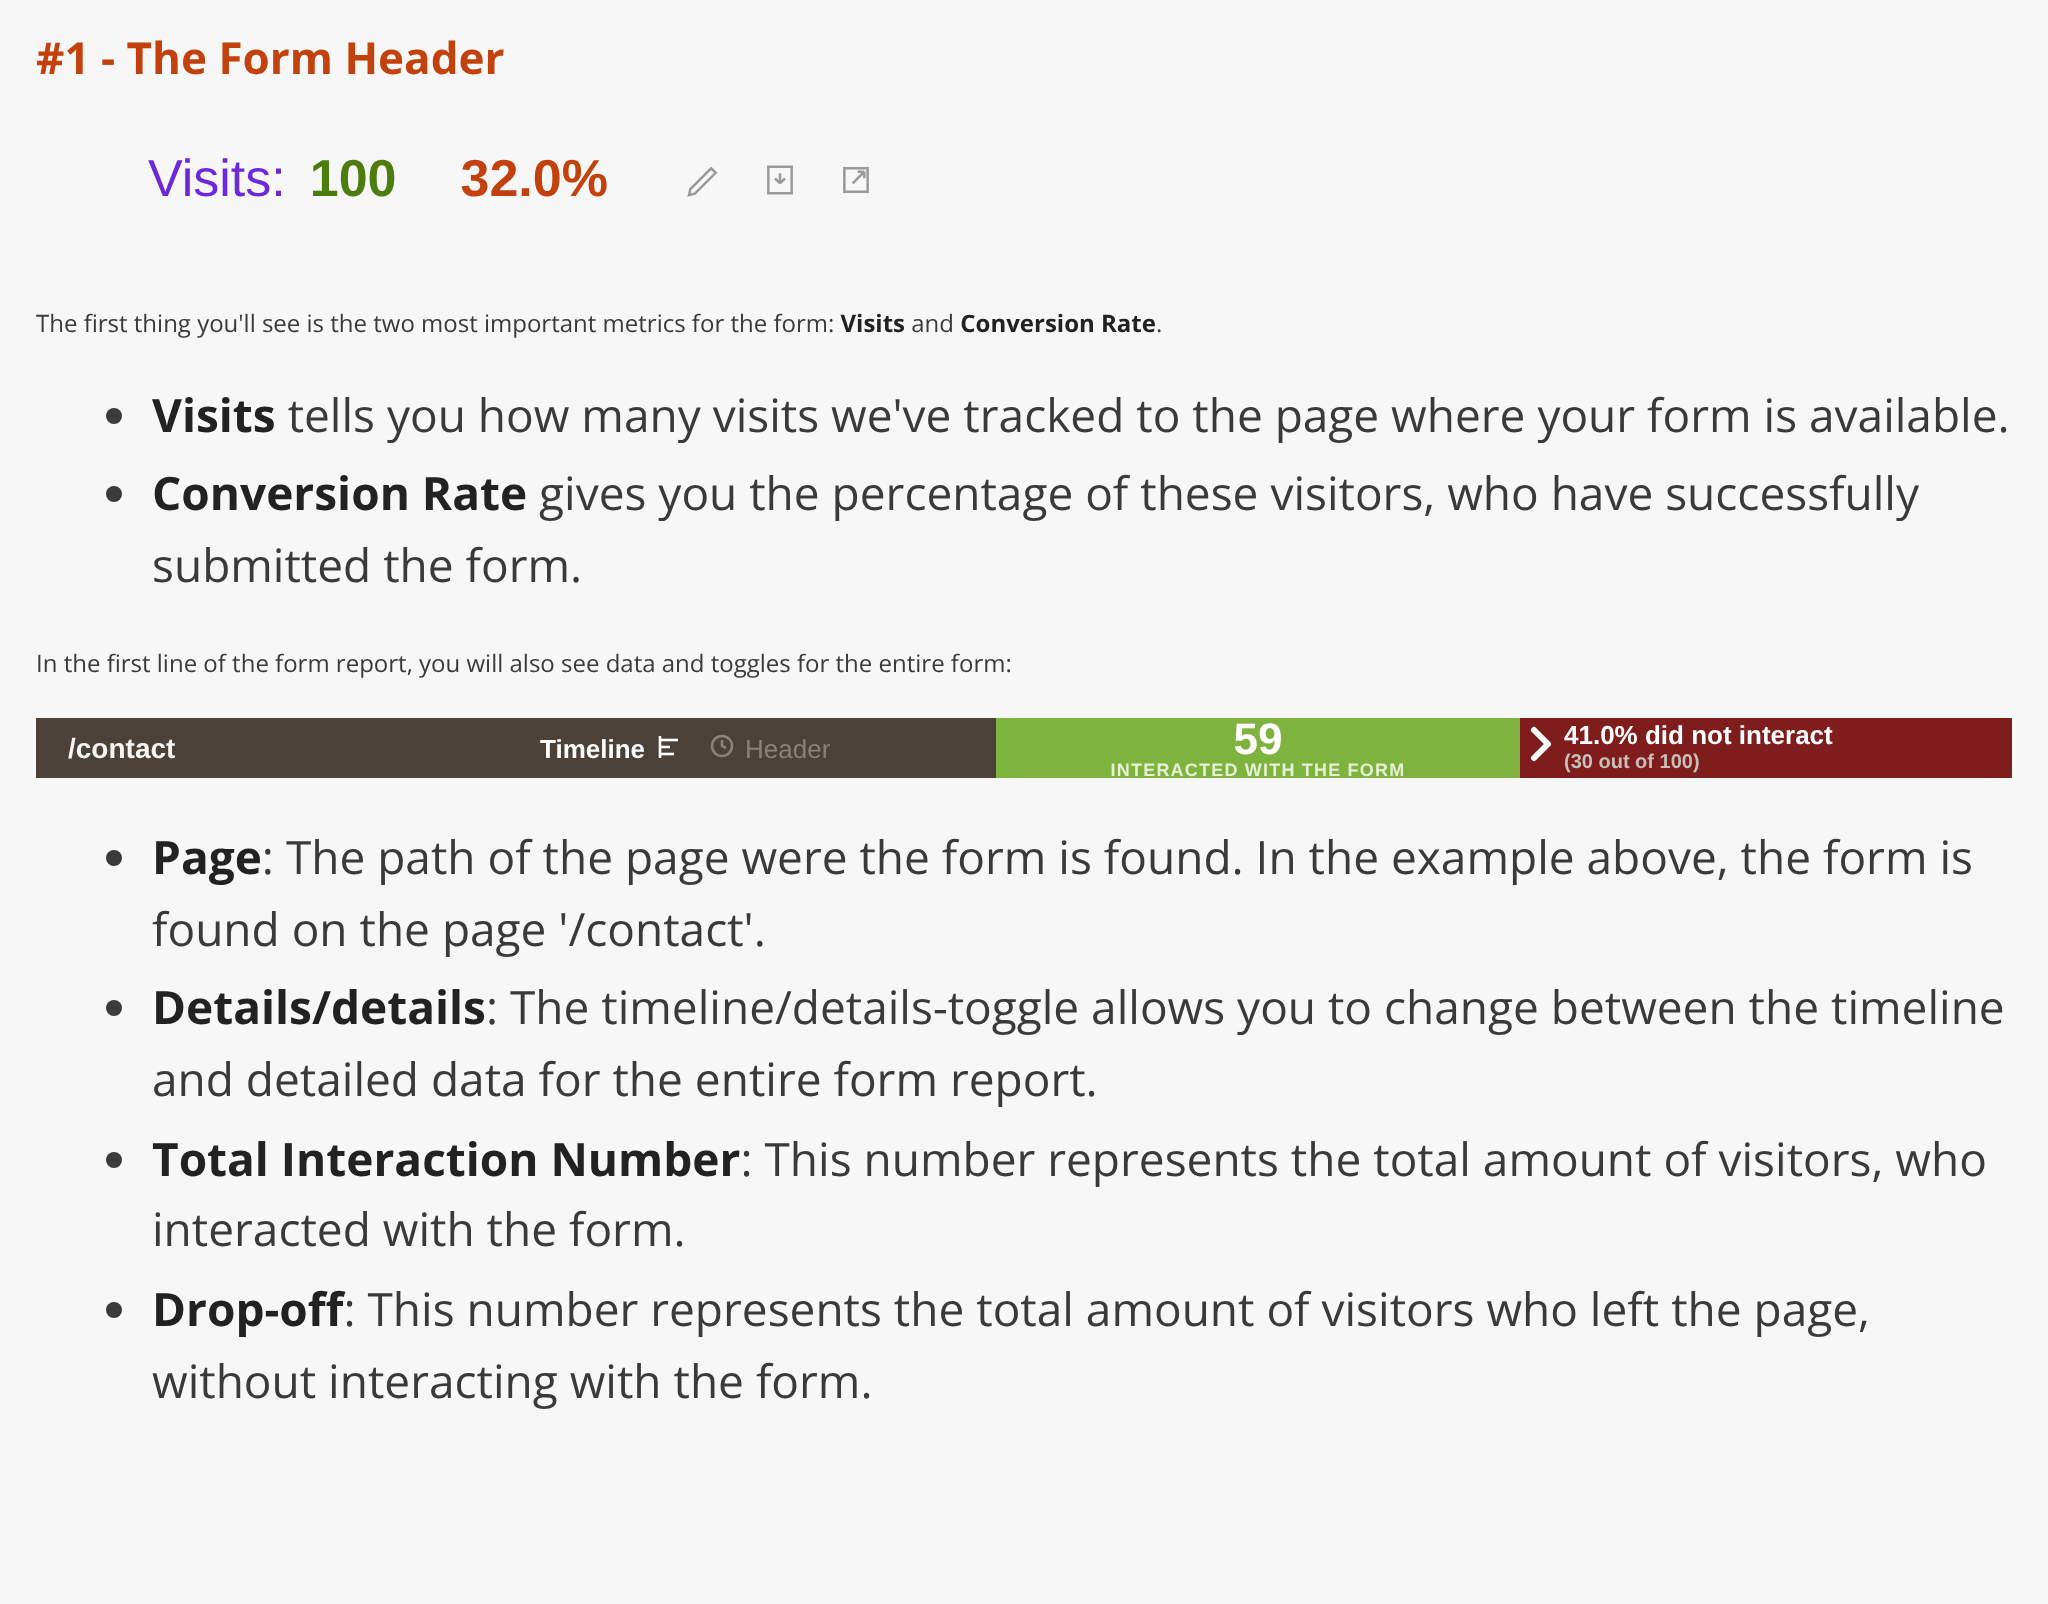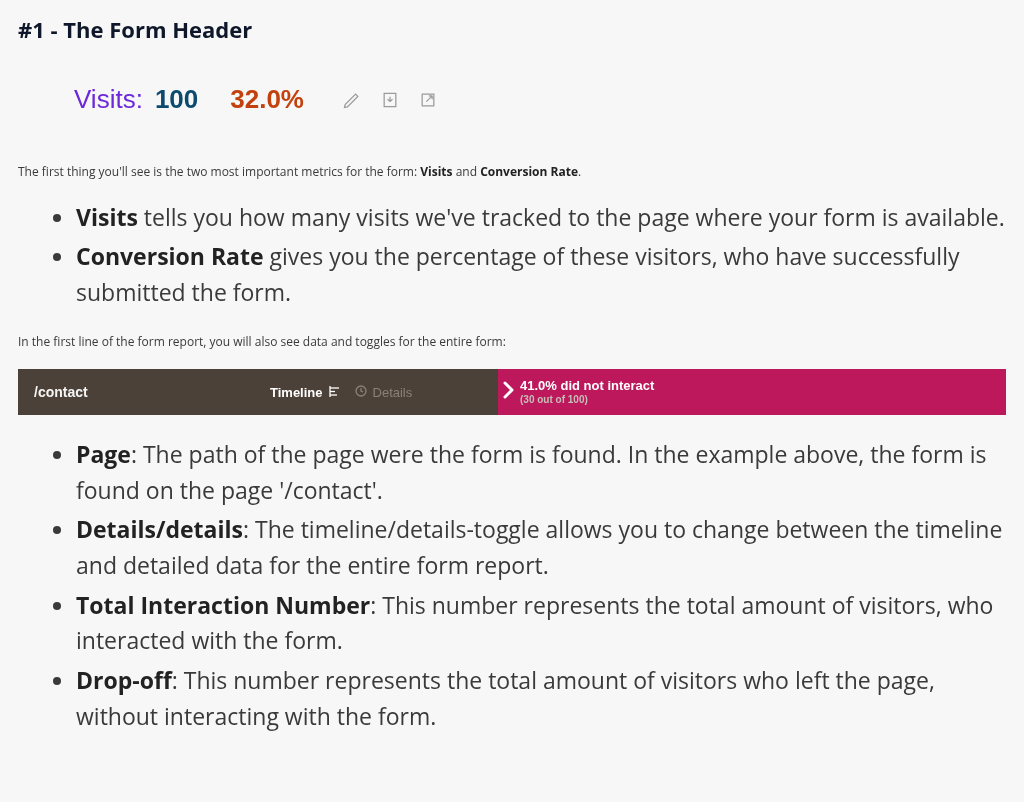--- a/index.html
+++ b/index.html
@@ -6,39 +6,39 @@
   body {
     font-family: 'Open Sans', -apple-system, BlinkMacSystemFont, 'Segoe UI', Helvetica, Arial, sans-serif;
     background: #f7f7f7;
     color: #333;
     width: 1024px;
     padding: 14px 18px 20px 18px;
   }
   h2.section-heading {
     font-size: 22px;
     font-weight: 700;
-    color: #0f172a;
-    margin-bottom: 34px;
+    color: #c2410c;
+    margin-bottom: 24px;
   }
   .metrics-row {
     padding: 6px 0 6px 56px;
     display: flex;
     align-items: center;
     gap: 12px;
     margin-bottom: 42px;
     font-family: 'Helvetica Neue', Arial, sans-serif;
   }
   .metrics-row .mlabel {
     font-size: 26px;
     color: #6d28d9;
     font-weight: 300;
   }
   .metrics-row .mval {
     font-size: 26px;
-    color: #0c4a6e;
+    color: #4d7c0f;
     font-weight: 700;
     margin-right: 20px;
   }
   .metrics-row .mval.green {
     color: #c2410c;
   }
   .metrics-row .icon-btn {
     color: #9a9a9a;
     margin-left: 6px;
     display: inline-flex;
@@ -69,21 +69,21 @@
     color: #3a3a3a;
     line-height: 1.55;
     margin-bottom: 4px;
   }
   ul.defs li .term { font-weight: 700; color: #222; }
 
   
   .report-bar {
     display: flex;
     width: 100%;
-    height: 46px;
+    height: 30px;
     margin: 8px 0 22px 0;
     font-family: 'Helvetica Neue', Arial, sans-serif;
   }
   .rb-left {
     flex: 0 0 480px;
     background: #4c4138;
     color: #eee;
     display: flex;
     align-items: center;
     padding: 0 16px;
@@ -124,21 +124,21 @@
   }
   .rb-mid .sub {
     font-size: 9px;
     letter-spacing: 0.6px;
     font-weight: 600;
     color: #e5f1d6;
   }
 
   .rb-right {
     flex: 1;
-    background: #be185d;
+    background: #7f1d1d;
     color: #fff;
     display: flex;
     align-items: center;
     padding: 0 10px 0 0;
     position: relative;
   }
   .rb-right .chev {
     width: 22px;
     text-align: center;
     font-size: 22px;
@@ -216,23 +216,27 @@
             </svg>
         </span>
       </span>
       <span class="tg-item dim">
         <span class="gicon">
           <svg width="12" height="12" viewBox="0 0 12 12">
               <circle cx="6" cy="6" r="5" stroke="#8a817a" fill="none" stroke-width="1.3"></circle>
               <path d="M6 3v3l2 1" stroke="#8a817a" fill="none" stroke-width="1.3"></path>
             </svg>
         </span>
-        <span>Details</span>
+        <span>Header</span>
       </span>
     </div>
+  </div>
+  <div class="rb-mid">
+    <span class="big-num">59</span>
+    <span class="sub">INTERACTED WITH THE FORM</span>
   </div>
   <div class="rb-right">
     <span class="chev">
       <svg width="16" height="20" viewBox="0 0 16 20">
           <path d="M4 3l7 7-7 7" stroke="#fff" stroke-width="3" fill="none" stroke-linecap="round" stroke-linejoin="round"></path>
         </svg>
     </span>
     <div class="rtext">
       <span class="r1">41.0% did not interact</span>
       <span class="r2">(30 out of 100)</span>

